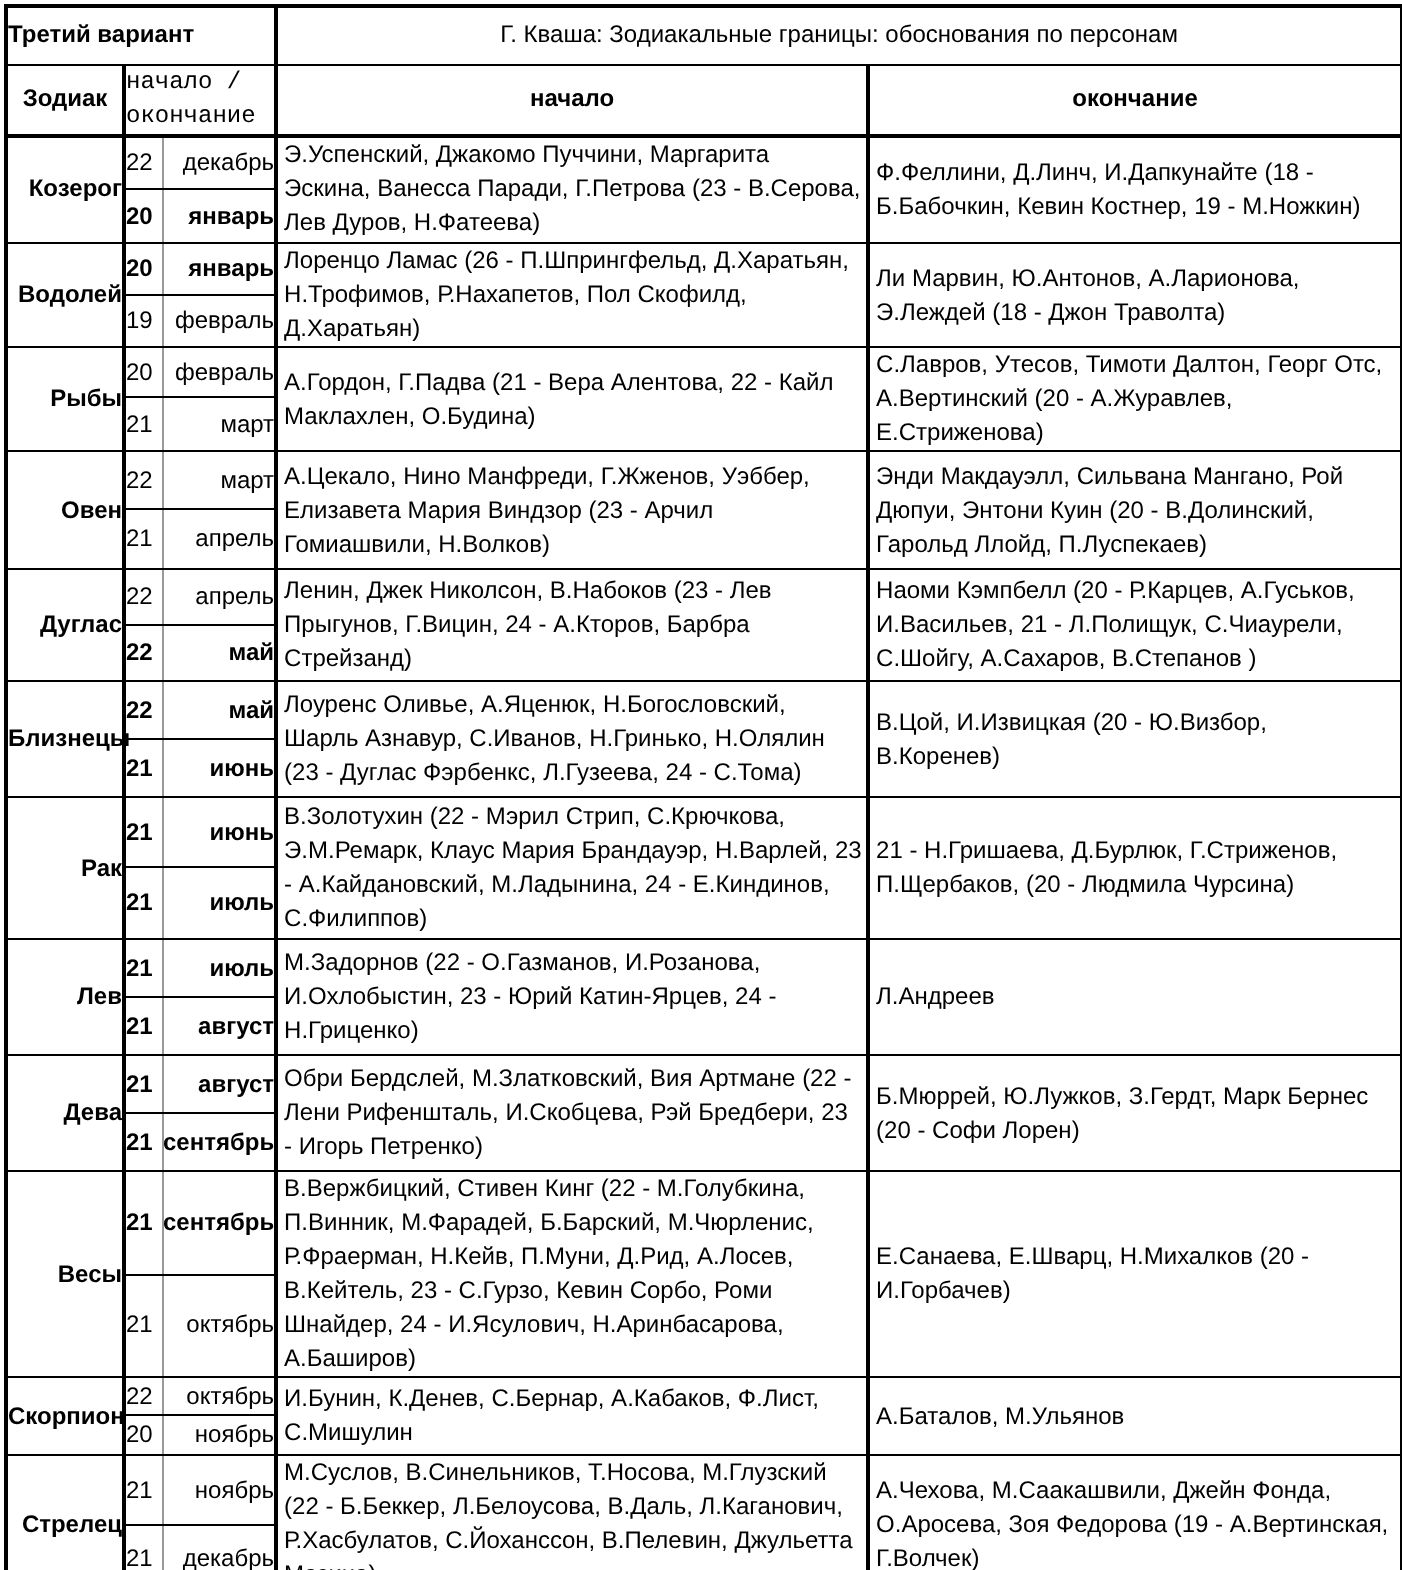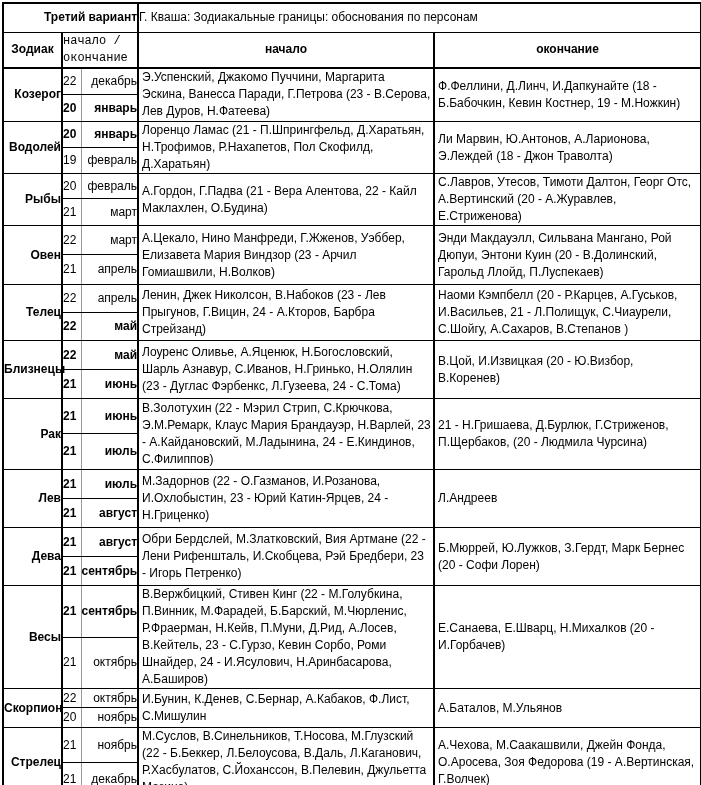--- a/index.html
+++ b/index.html
@@ -14,22 +14,22 @@
     border: 1px solid #000;
     padding: 0;
     vertical-align: middle;
     font-size: 12px;
     line-height: 17px;
   }
   .thick-l { border-left: 2px solid #000 !important; }
   .thick-r { border-right: 2px solid #000 !important; }
   .thick-t { border-top: 2px solid #000 !important; }
   .thick-b { border-bottom: 2px solid #000 !important; }
-  .hdr-variant { text-align: right; font-weight: bold; font-size: 13px; }
-  .hdr-title { font-size: 14px; }
+  .hdr-variant { text-align: left; font-weight: bold; font-size: 13px; }
+  .hdr-title { text-align: center; font-size: 14px; }
   .hdr-col { text-align: center; font-weight: bold; font-size: 12px; }
   .hdr-small { font-size: 11px; line-height: 13px; font-family: Liberation Mono, monospace; }
   .zodiac { text-align: right; font-weight: bold; font-size: 11px; }
   td.day { padding-right: 2px; font-size: 11px; border-right: 1px solid #999 !important; }
   td.month { text-align: right; padding-left: 3px; font-size: 11px; }
   td.gray-t { border-top: 1px solid #999 !important; }
   .b { font-weight: bold; }
   .names { text-align: left; padding: 0 2px 0 3px !important; font-size: 12px; }
 </style>
 </head>
@@ -64,21 +64,21 @@
   </tr>
   <tr class="r2" style="height: 27px;">
     <td class="day gray-t b">20</td>
     <td class="month gray-t thick-r b">январь</td>
   </tr>
 
   <tr class="r1" style="height: 26px;">
     <td rowspan="2" class="zodiac thick-l thick-r">Водолей</td>
     <td class="day b">20</td>
     <td class="month thick-r b">январь</td>
-    <td rowspan="2" class="names thick-r">Лоренцо Ламас (21 - П.Шпрингфельд, Д.Харатьян, Н.Трофимов, Р.Нахапетов, Пол Скофилд, Д.Харатьян)</td>
+    <td rowspan="2" class="names thick-r">Лоренцо Ламас (26 - П.Шпрингфельд, Д.Харатьян, Н.Трофимов, Р.Нахапетов, Пол Скофилд, Д.Харатьян)</td>
     <td rowspan="2" class="names thick-r">Ли Марвин, Ю.Антонов, А.Ларионова, Э.Леждей (18 - Джон Траволта)</td>
   </tr>
   <tr class="r2" style="height: 26px;">
     <td class="day gray-t">19</td>
     <td class="month gray-t thick-r">февраль</td>
   </tr>
 
   <tr class="r1" style="height: 21px;">
     <td rowspan="2" class="zodiac thick-l thick-r">Рыбы</td>
     <td class="day">20</td>
@@ -97,21 +97,21 @@
     <td class="month thick-r">март</td>
     <td rowspan="2" class="names thick-r">А.Цекало, Нино Манфреди, Г.Жженов, Уэббер, Елизавета Мария Виндзор (23 - Арчил Гомиашвили, Н.Волков)</td>
     <td rowspan="2" class="names thick-r">Энди Макдауэлл, Сильвана Мангано, Рой Дюпуи, Энтони Куин (20 - В.Долинский, Гарольд Ллойд, П.Луспекаев)</td>
   </tr>
   <tr class="r2" style="height: 30px;">
     <td class="day gray-t">21</td>
     <td class="month gray-t thick-r">апрель</td>
   </tr>
 
   <tr class="r1" style="height: 28px;">
-    <td rowspan="2" class="zodiac thick-l thick-r">Телец</td>
+    <td rowspan="2" class="zodiac thick-l thick-r">Дуглас</td>
     <td class="day">22</td>
     <td class="month thick-r">апрель</td>
     <td rowspan="2" class="names thick-r">Ленин, Джек Николсон, В.Набоков (23 - Лев Прыгунов, Г.Вицин, 24 - А.Кторов, Барбра Стрейзанд)</td>
     <td rowspan="2" class="names thick-r">Наоми Кэмпбелл (20 - Р.Карцев, А.Гуськов, И.Васильев, 21 - Л.Полищук, С.Чиаурели, С.Шойгу, А.Сахаров, В.Степанов )</td>
   </tr>
   <tr class="r2" style="height: 28px;">
     <td class="day gray-t b">22</td>
     <td class="month gray-t thick-r b">май</td>
   </tr>
 

